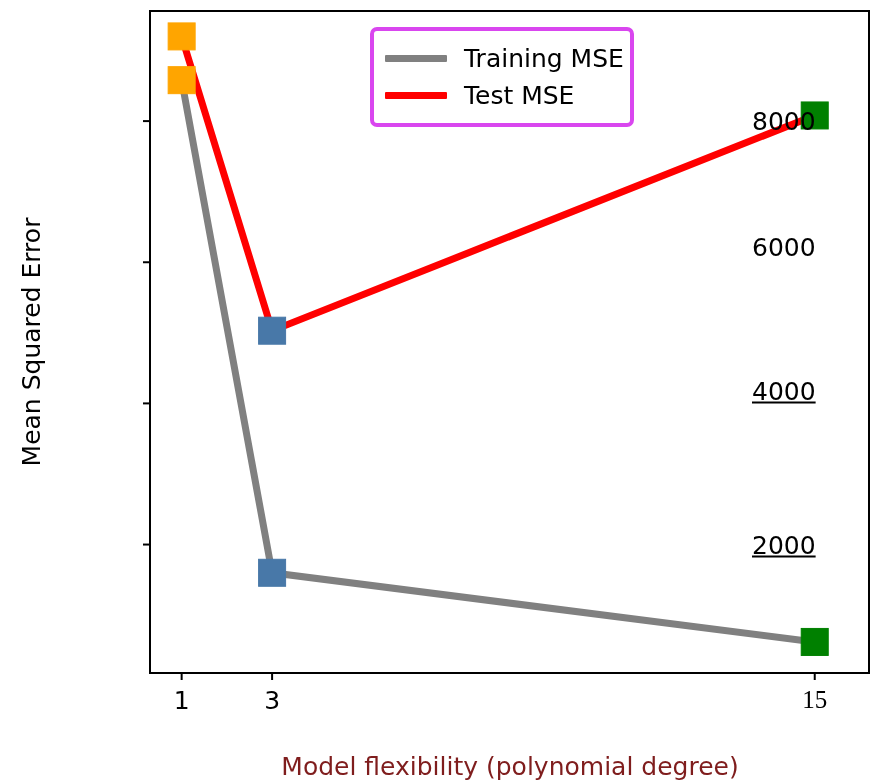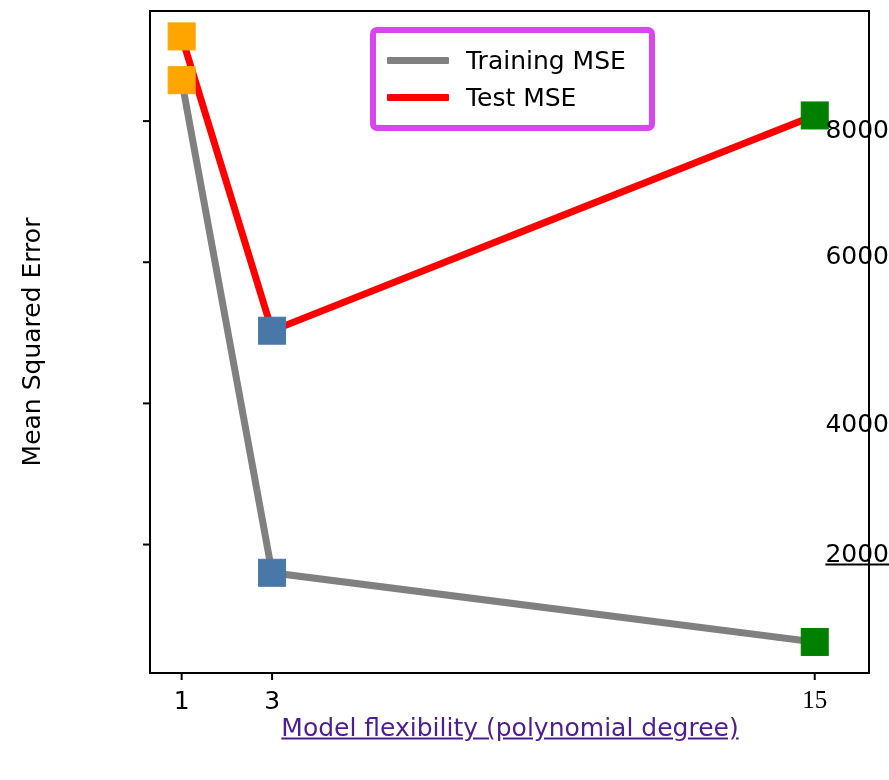--- a/index.html
+++ b/index.html
@@ -13,53 +13,52 @@
     left:149px; top:10px;
     width:721px; height:664px;
     border:2px solid #000000;
     box-sizing:border-box;
     background:#ffffff;
   }
   #svg-layer{position:absolute;left:0;top:0;width:889px;height:780px;overflow:visible;}
 
   
   .ytick-label{
-    position:absolute; right:0; text-align:right;
+    position:absolute; right:0; 
     font-size:25px; color:#000; white-space:nowrap;
     transform:translateY(-50%);
-    margin-top:8px;
   }
   .xtick-label{
     position:absolute; text-align:center;
     font-size:25px; color:#000; white-space:nowrap;
     transform:translateX(-50%);
   }
 
   
   #ylabel-wrap{
     position:absolute; left:14px; top:0; height:780px; width:34px;
   }
   #ylabel{
     position:absolute; left:50%; top:342px;
     transform:translate(-50%,-50%) rotate(-90deg);
     transform-origin:center center;
     font-size:25px; color:#000; white-space:nowrap;
   }
   #xlabel{
-    position:absolute; left:510px; top:727px;
+    position:absolute; left:510px; top:766px;
     transform:translate(-50%,-50%);
-    font-size:25px; color:#4c1d95; white-space:nowrap;text-decoration:underline;
+    font-size:25px; color:#7f1d1d; white-space:nowrap;
   }
 
   
   #legend{
     position:absolute; left:370px; top:27px;
-    border:6px solid #d946ef; border-radius:7px;
+    border:4px solid #d946ef; border-radius:7px;
     background:rgba(255,255,255,0.92);
-    padding:9px 23px 9px 11px;
+    padding:9px 6px 9px 11px;
     box-sizing:border-box;
   }
   .legend-row{display:flex;align-items:center;height:37px;}
   .legend-swatch{width:62px;height:7px;border-radius:1px;margin-right:17px;flex:0 0 auto;}
   .legend-text{font-size:25px;color:#000;white-space:nowrap;line-height:1;}
 </style>
 </head>
 <body>
 
 <div id="root">
@@ -87,21 +86,21 @@
         <rect x="258.59433962264154" y="559.2825159914712" width="27" height="27" fill="#4878A8" stroke="#4878A8" stroke-width="1"></rect>
         <rect x="801.2358490566038" y="628.4466950959488" width="27" height="27" fill="#008000" stroke="#008000" stroke-width="1"></rect>
         <rect x="168.15408805031447" y="22.90724946695093" width="27" height="27" fill="#FFA500" stroke="#FFA500" stroke-width="1"></rect>
         <rect x="258.59433962264154" y="317.20788912579957" width="27" height="27" fill="#4878A8" stroke="#4878A8" stroke-width="1"></rect>
         <rect x="801.2358490566038" y="101.9520255863539" width="27" height="27" fill="#008000" stroke="#008000" stroke-width="1"></rect>
       </g>
   </svg>
 
   <div id="ytick-labels">
       <div class="ytick-label" style="top: 544.552px; width: 137px; text-decoration: underline;">2000</div>
-      <div class="ytick-label" style="top: 415px; width: 137px;">4000</div>
+      <div class="ytick-label" style="top: 391px; width: 137px; text-decoration: underline;">4000</div>
       <div class="ytick-label" style="top: 247px; width: 137px;">6000</div>
       <div class="ytick-label" style="top: 121.098px; width: 137px;">8000</div>
     </div>
   <div id="xtick-labels">
       <div class="xtick-label" style="left: 181.654px; top: 686px;">1</div>
       <div class="xtick-label" style="left: 272.094px; top: 686px;">3</div>
       <div class="xtick-label" style="left: 814.736px; top: 686px; font-family: Liberation Serif, serif;">15</div>
     </div>
 
   <div id="ylabel-wrap">

